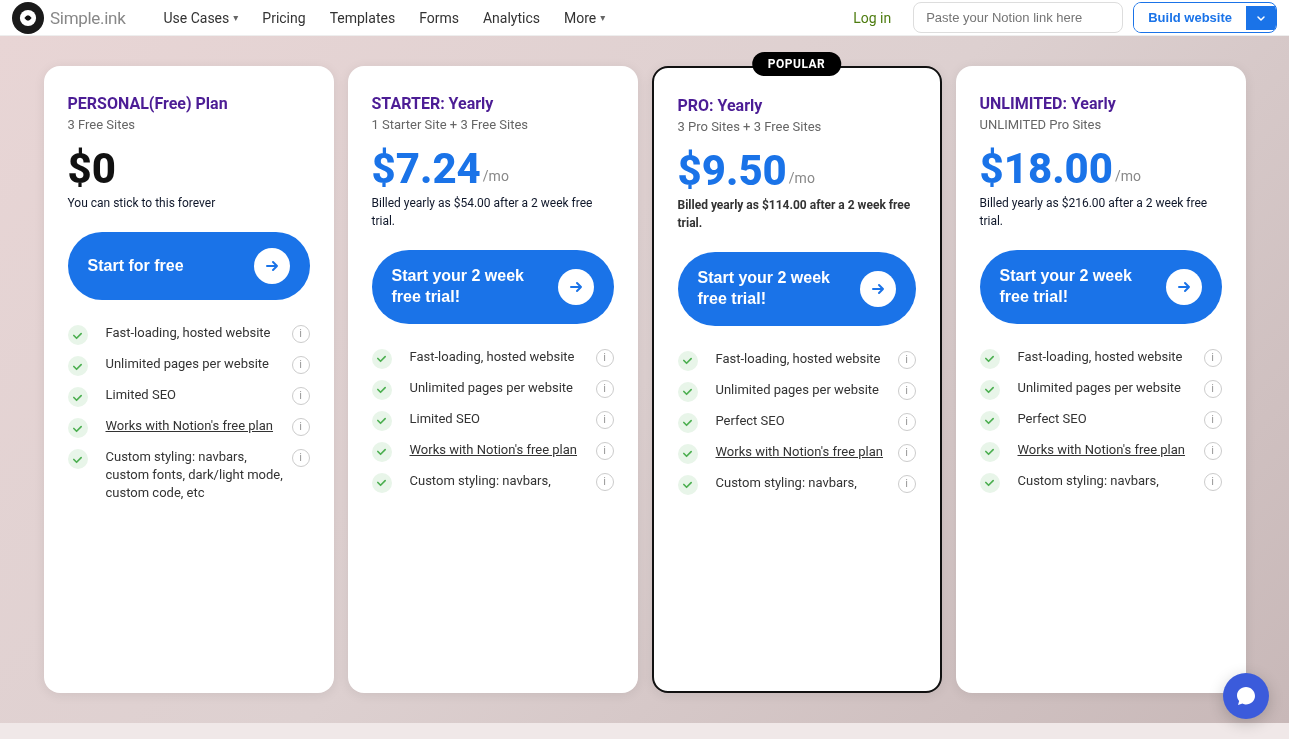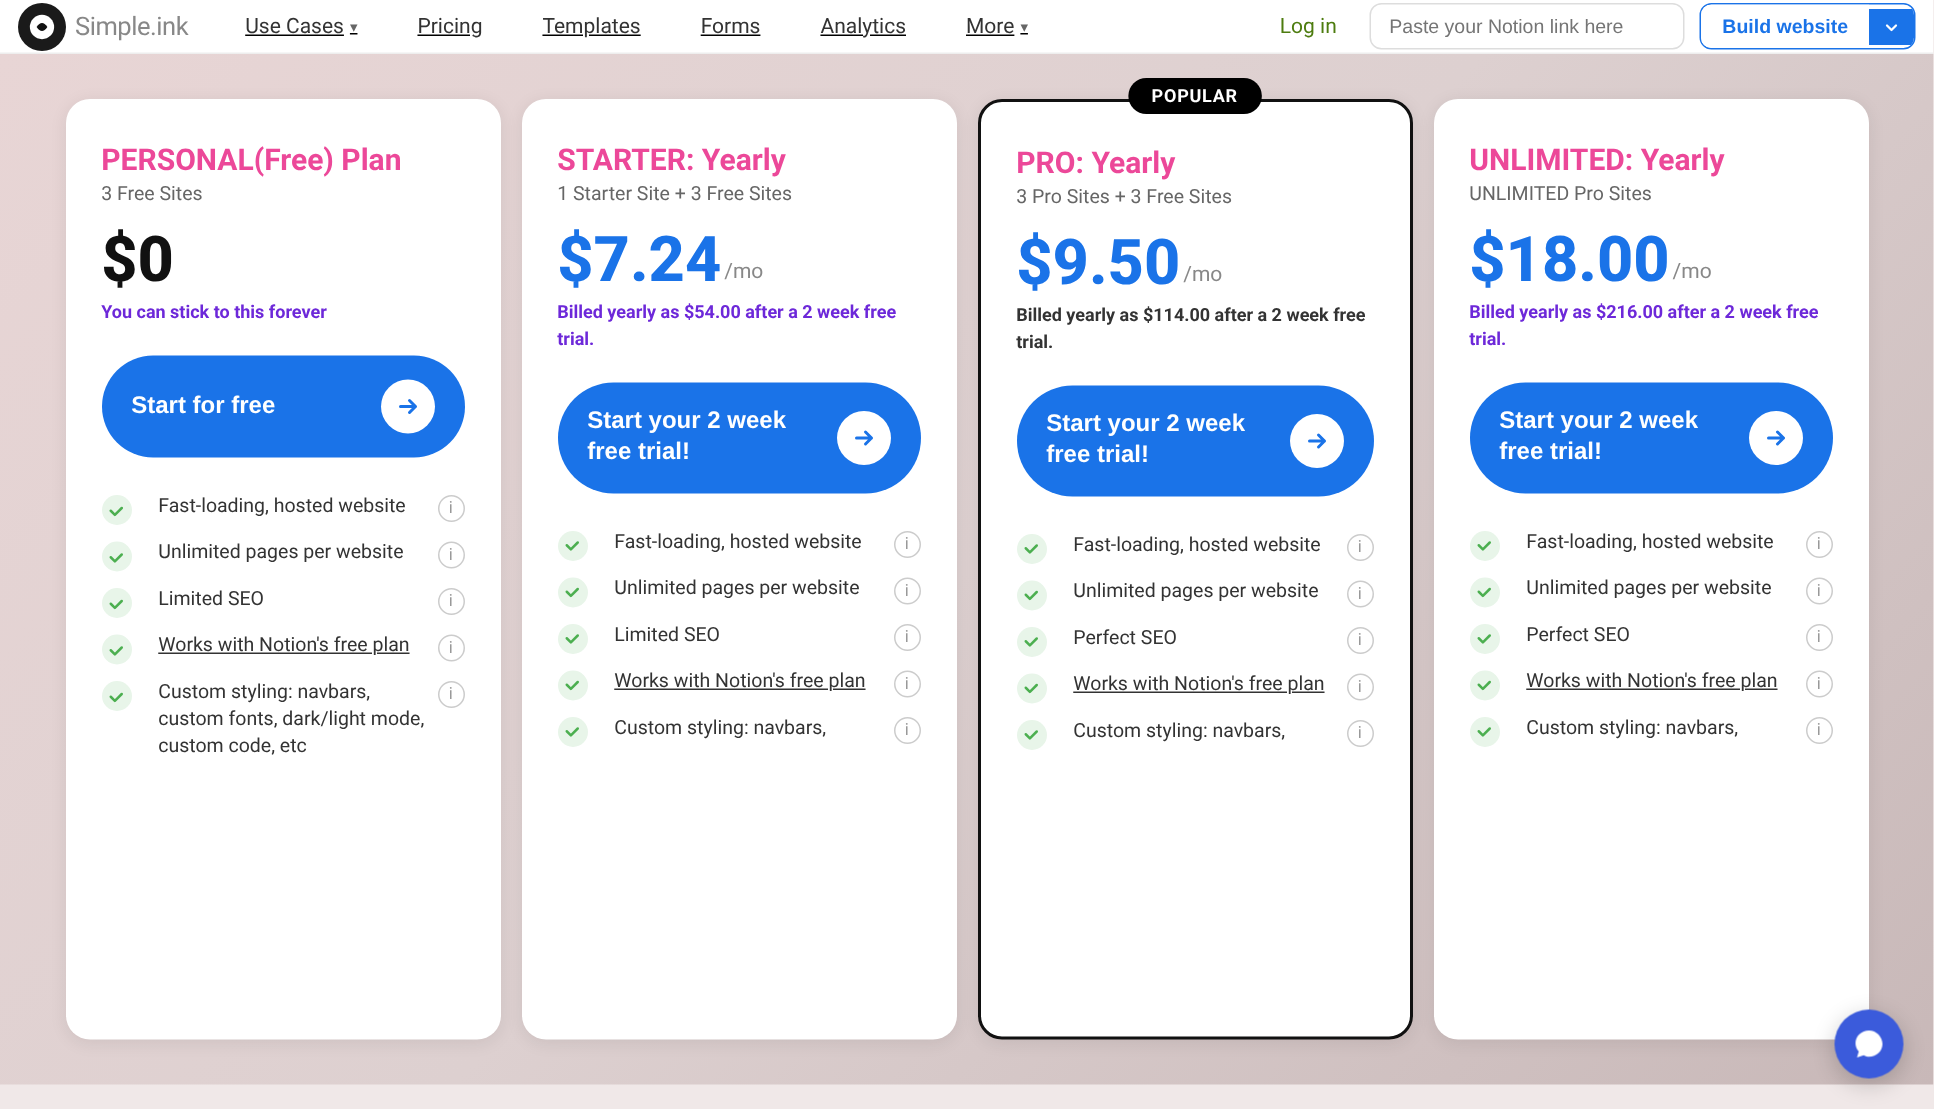--- a/index.html
+++ b/index.html
@@ -35,23 +35,22 @@
     .logo-text {
       font-size: 17px;
       font-weight: 700;
       color: #111;
       letter-spacing: -0.3px;
     }
     .logo-text span { color: #888; font-weight: 400; }
     .nav-links {
       display: flex;
       align-items: center;
-      gap: 20px;
+      gap: 4px;
       flex: 1;
-      text-decoration: underline;
     }
     .nav-item {
       padding: 6px 10px;
       font-size: 14px;
       color: #333;
       cursor: pointer;
       border-radius: 6px;
       display: flex;
       align-items: center;
       gap: 4px;
@@ -147,23 +146,23 @@
       background: #000000;
       color: #fff;
       font-size: 12px;
       font-weight: 700;
       padding: 5px 16px;
       border-radius: 20px;
       letter-spacing: 0.5px;
     }
 
     .plan-name {
-      font-size: 20px;
+      font-size: 16px;
       font-weight: 700;
-      color: #ec4899;
+      color: #4c1d95;
       margin-bottom: 4px;
     }
 
     .plan-subtitle {
       font-size: 13px;
       color: #666;
       margin-bottom: 16px;
     }
 
     .price-row {
@@ -186,24 +185,23 @@
 
     .price-mo {
       font-size: 14px;
       color: #888;
       margin-bottom: 6px;
       font-weight: 400;
     }
 
     .price-billed {
       font-size: 12px;
-      color: #6d28d9;
+      color: #0f172a;
       margin-bottom: 20px;
       line-height: 1.5;
-      font-weight: bold;
     }
 
     .price-billed.bold-text {
       font-weight: 700;
       color: #333;
     }
 
     .cta-btn {
       width: 100%;
       background: #1a73e8;

